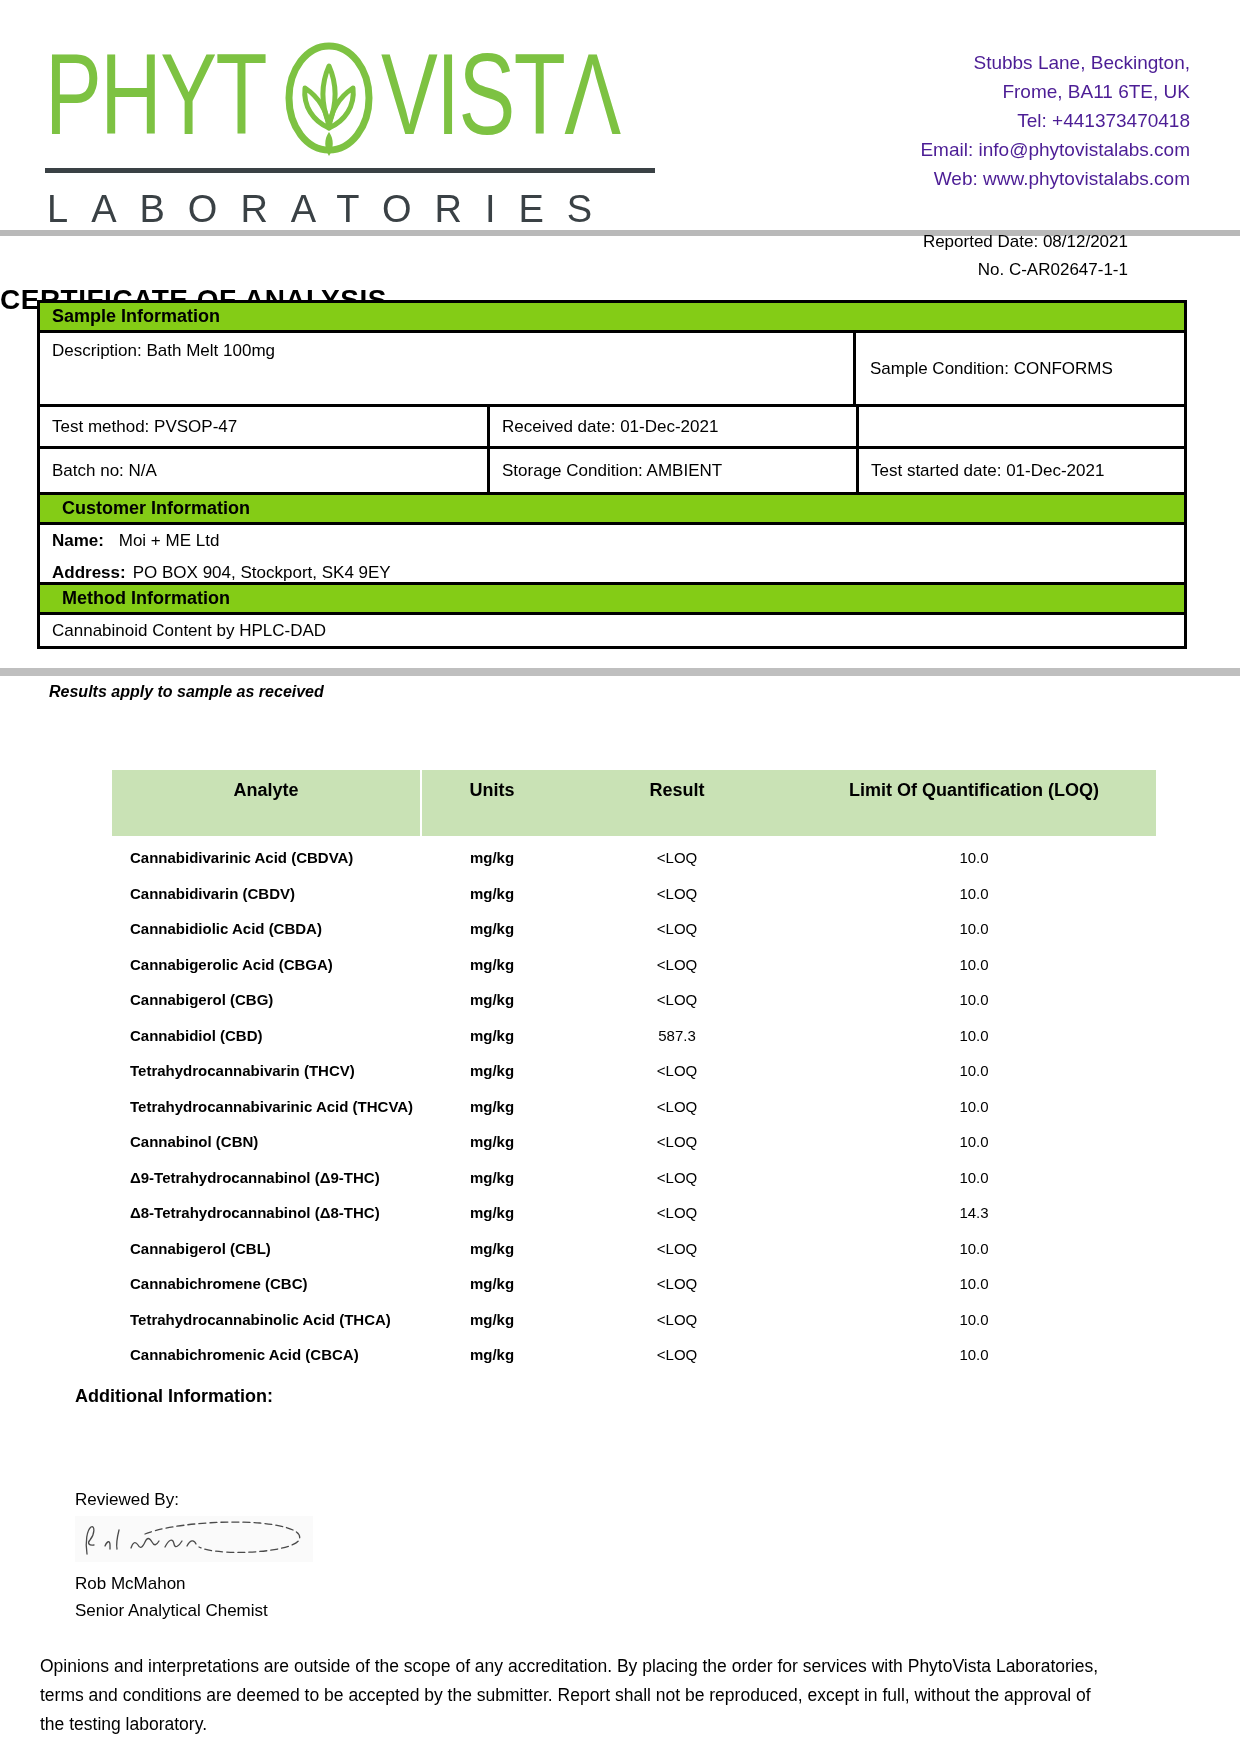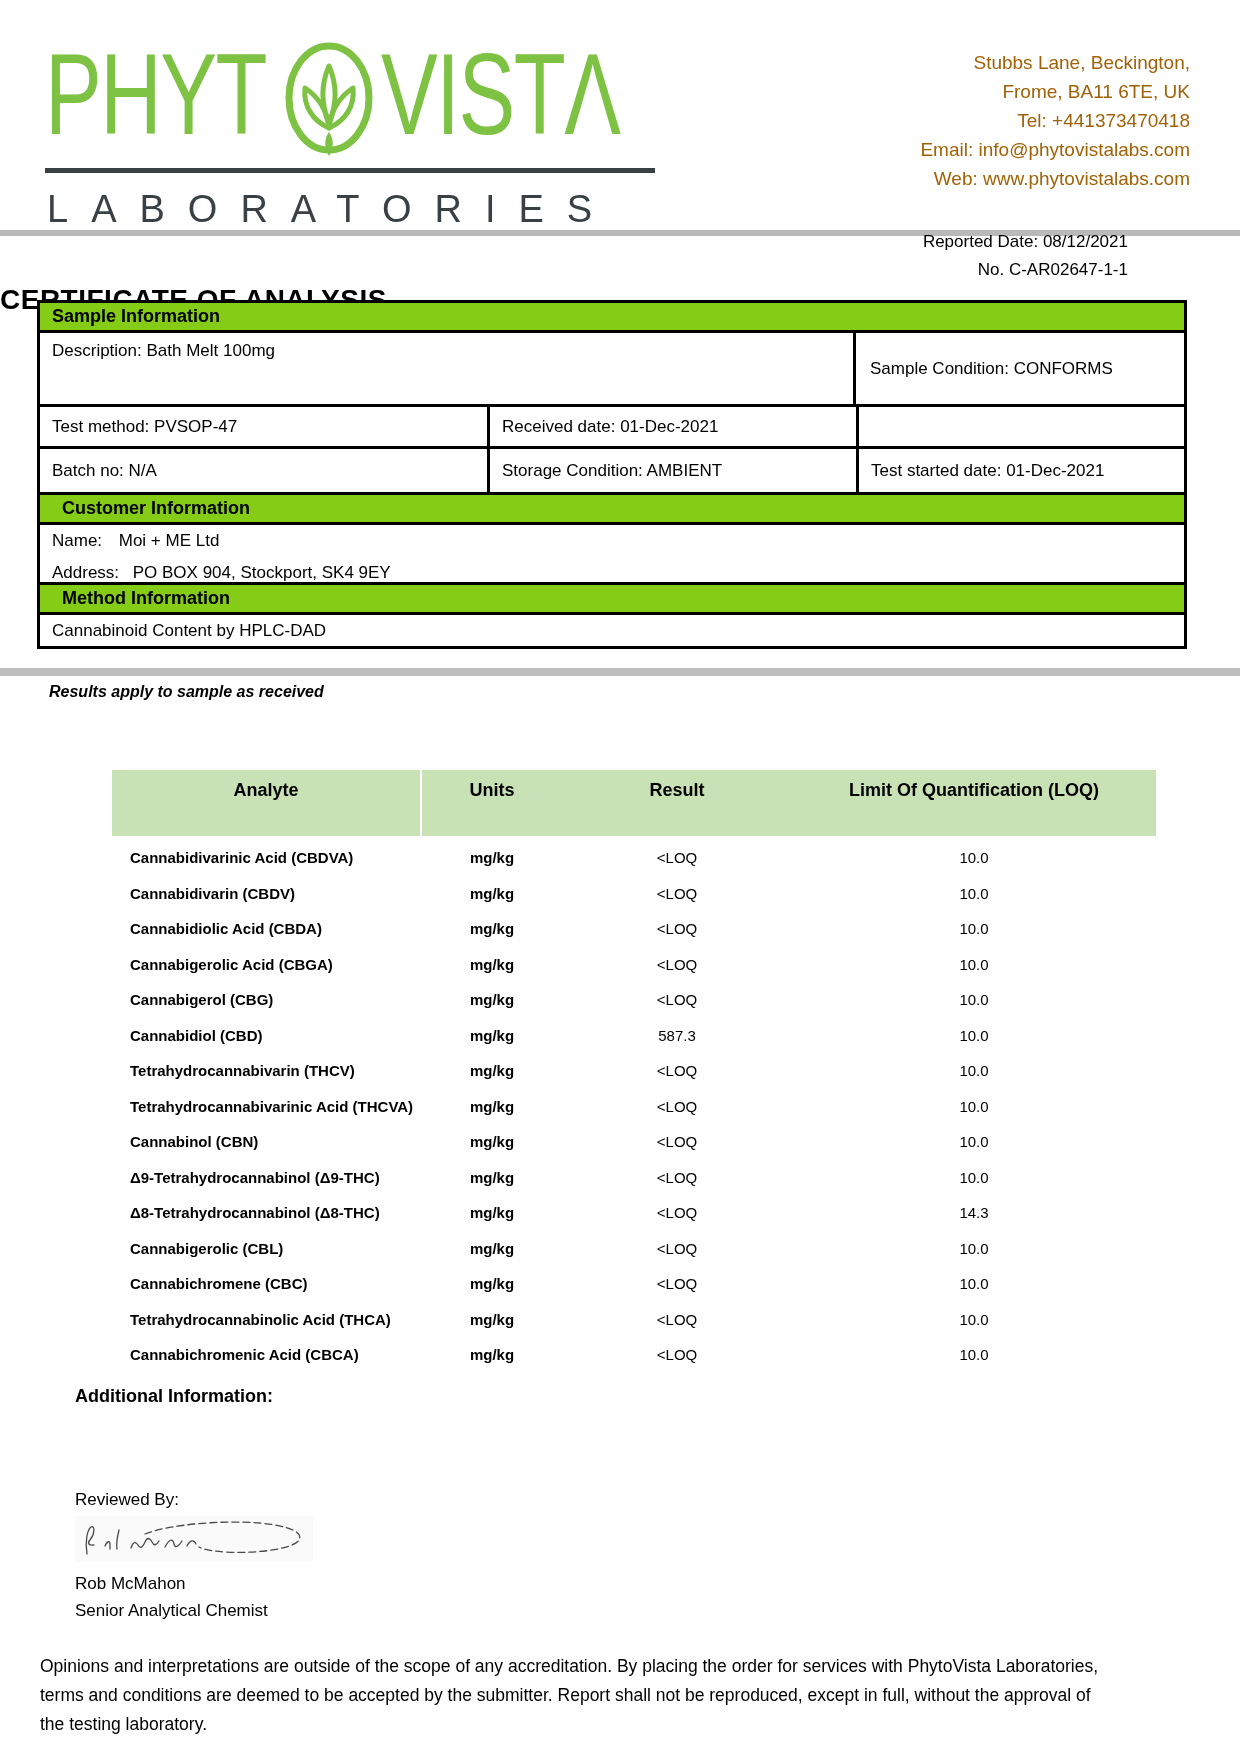--- a/index.html
+++ b/index.html
@@ -28,21 +28,21 @@
   .logo-underline{position:absolute;left:0;top:128px;width:610px;height:5px;background:#3a4145;}
   .logo-sub{
     position:absolute;left:2px;top:148px;
     font-size:38px;letter-spacing:23px;color:#3a4145;font-weight:400;
     white-space:nowrap;
   }
 
   
   .contact-block{
     position:absolute;top:48px;right:50px;
-    text-align:right;font-size:19px;line-height:29px;color:#a16207;
+    text-align:right;font-size:19px;line-height:29px;color:#4c1d95;
   }
 
   
   .rule-1{position:absolute;left:0;top:230px;width:1240px;height:6px;background:#b9b9b9;}
   .rule-2{position:absolute;left:0;top:668px;width:1240px;height:8px;background:#bfbfbf;}
 
   
   .report-meta{
     position:absolute;top:228px;right:112px;
     text-align:right;font-size:17px;line-height:28px;
@@ -69,21 +69,21 @@
   .desc-row{display:grid;grid-template-columns:816px auto;height:71px;}
   .desc-cell{padding:8px 24px 0 12px;border-right:3px solid #000;box-sizing:border-box;}
   .cond-cell{display:flex;align-items:center;padding-left:14px;}
   .tri-row{display:grid;grid-template-columns:450px 369px auto;align-items:center;}
   .tri-row.r2{height:39px;}
   .tri-row.r3{height:43px;}
   .tri-row > div{padding-left:12px;height:100%;display:flex;align-items:center;box-sizing:border-box;}
   .tri-row > div:nth-child(1),.tri-row > div:nth-child(2){border-right:3px solid #000;}
   .cust-box{height:60px;padding:6px 0 0 12px;box-sizing:border-box;}
   .cust-line{margin-bottom:12px;}
-  .cust-label{display:inline-block;min-width:62px;}
+  .cust-label{display:inline-block;min-width:62px;font-weight:bold;}
   .cust-label.addr{min-width:76px;}
   .method-box{height:34px;display:flex;align-items:center;padding-left:12px;box-sizing:border-box;}
 
   
   .results-note{
     position:absolute;left:49px;top:683px;
     font-size:16px;font-weight:bold;font-style:italic;
   }
 
   
@@ -282,21 +282,21 @@
     </div>
 
     <div class="t-row">
       <div class="analyte">Δ8-Tetrahydrocannabinol (Δ8-THC)</div>
       <div class="units">mg/kg</div>
       <div class="result">&lt;LOQ</div>
       <div class="loq">14.3</div>
     </div>
 
     <div class="t-row">
-      <div class="analyte">Cannabigerolic (CBL)</div>
+      <div class="analyte">Cannabigerol (CBL)</div>
       <div class="units">mg/kg</div>
       <div class="result">&lt;LOQ</div>
       <div class="loq">10.0</div>
     </div>
 
     <div class="t-row">
       <div class="analyte">Cannabichromene (CBC)</div>
       <div class="units">mg/kg</div>
       <div class="result">&lt;LOQ</div>
       <div class="loq">10.0</div>

